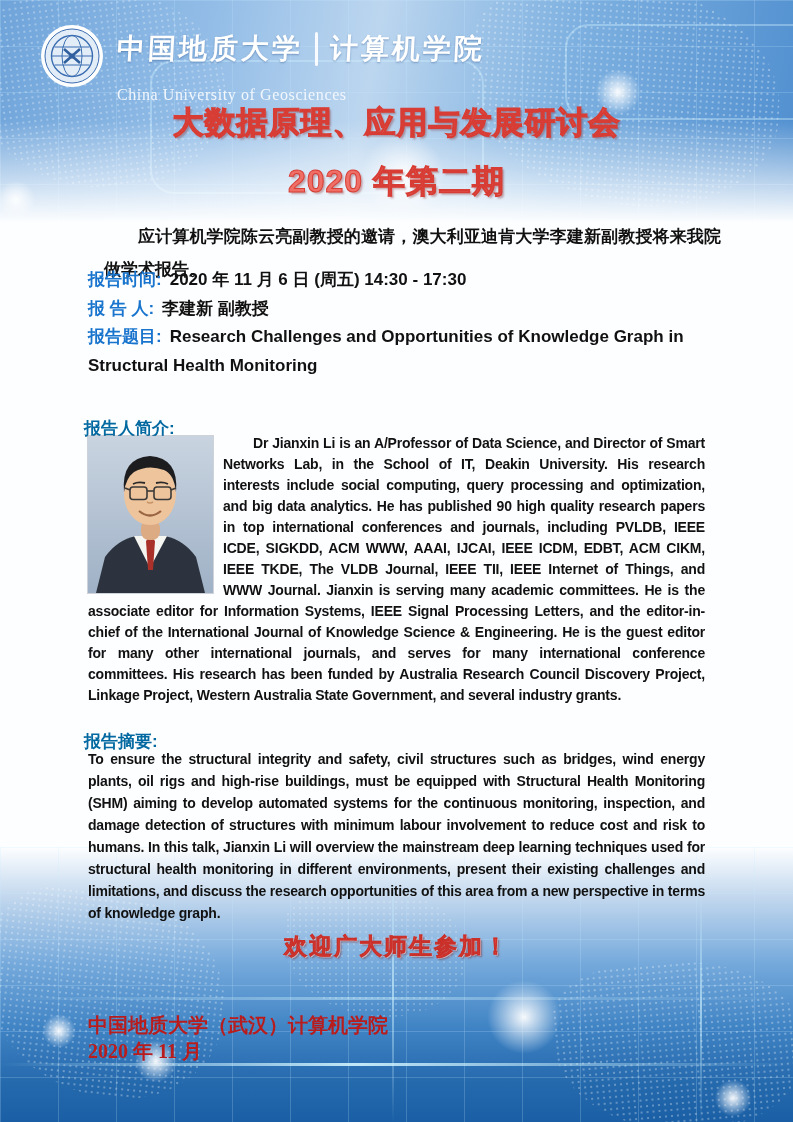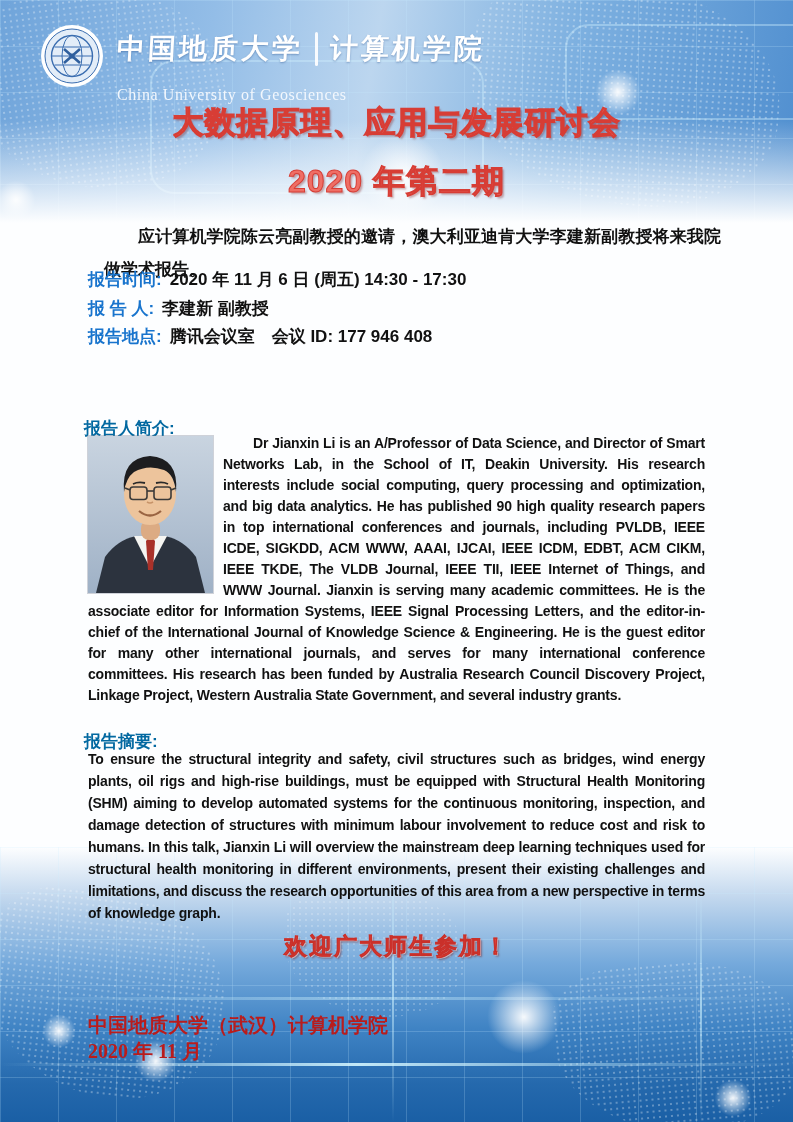--- a/index.html
+++ b/index.html
@@ -162,21 +162,21 @@
   </div>
 
   <h1 class="title">大数据原理、应用与发展研讨会</h1>
   <h2 class="subtitle">2020 年第二期</h2>
 
   <p class="intro">应计算机学院陈云亮副教授的邀请，澳大利亚迪肯大学李建新副教授将来我院做学术报告。</p>
 
   <div class="details">
     <p class="meta-row"><span class="lab">报告时间:</span><span class="val">2020 年 11 月 6 日 (周五) 14:30 - 17:30</span></p>
     <p class="meta-row"><span class="lab">报 告 人:</span><span class="val">李建新 副教授</span></p>
-    <p class="meta-row"><span class="lab">报告地点:</span><span class="val">腾讯会议室　会议 ID: 177 946 408</span></p>
+    <p class="meta-row"><span class="lab">报告题目:</span><span class="val">Research Challenges and Opportunities of Knowledge Graph in Structural Health Monitoring</span></p>
   </div>
 
   <p class="section-label bio-label">报告人简介:</p>
   <p class="bio">
     <svg class="photo" viewBox="0 0 125 157">
       <defs>
         <linearGradient id="pbg" x1="0" y1="0" x2="0" y2="1">
           <stop offset="0" stop-color="#c9d4e0"></stop>
             <stop offset="1" stop-color="#9fb1c6"></stop>
         </linearGradient>

